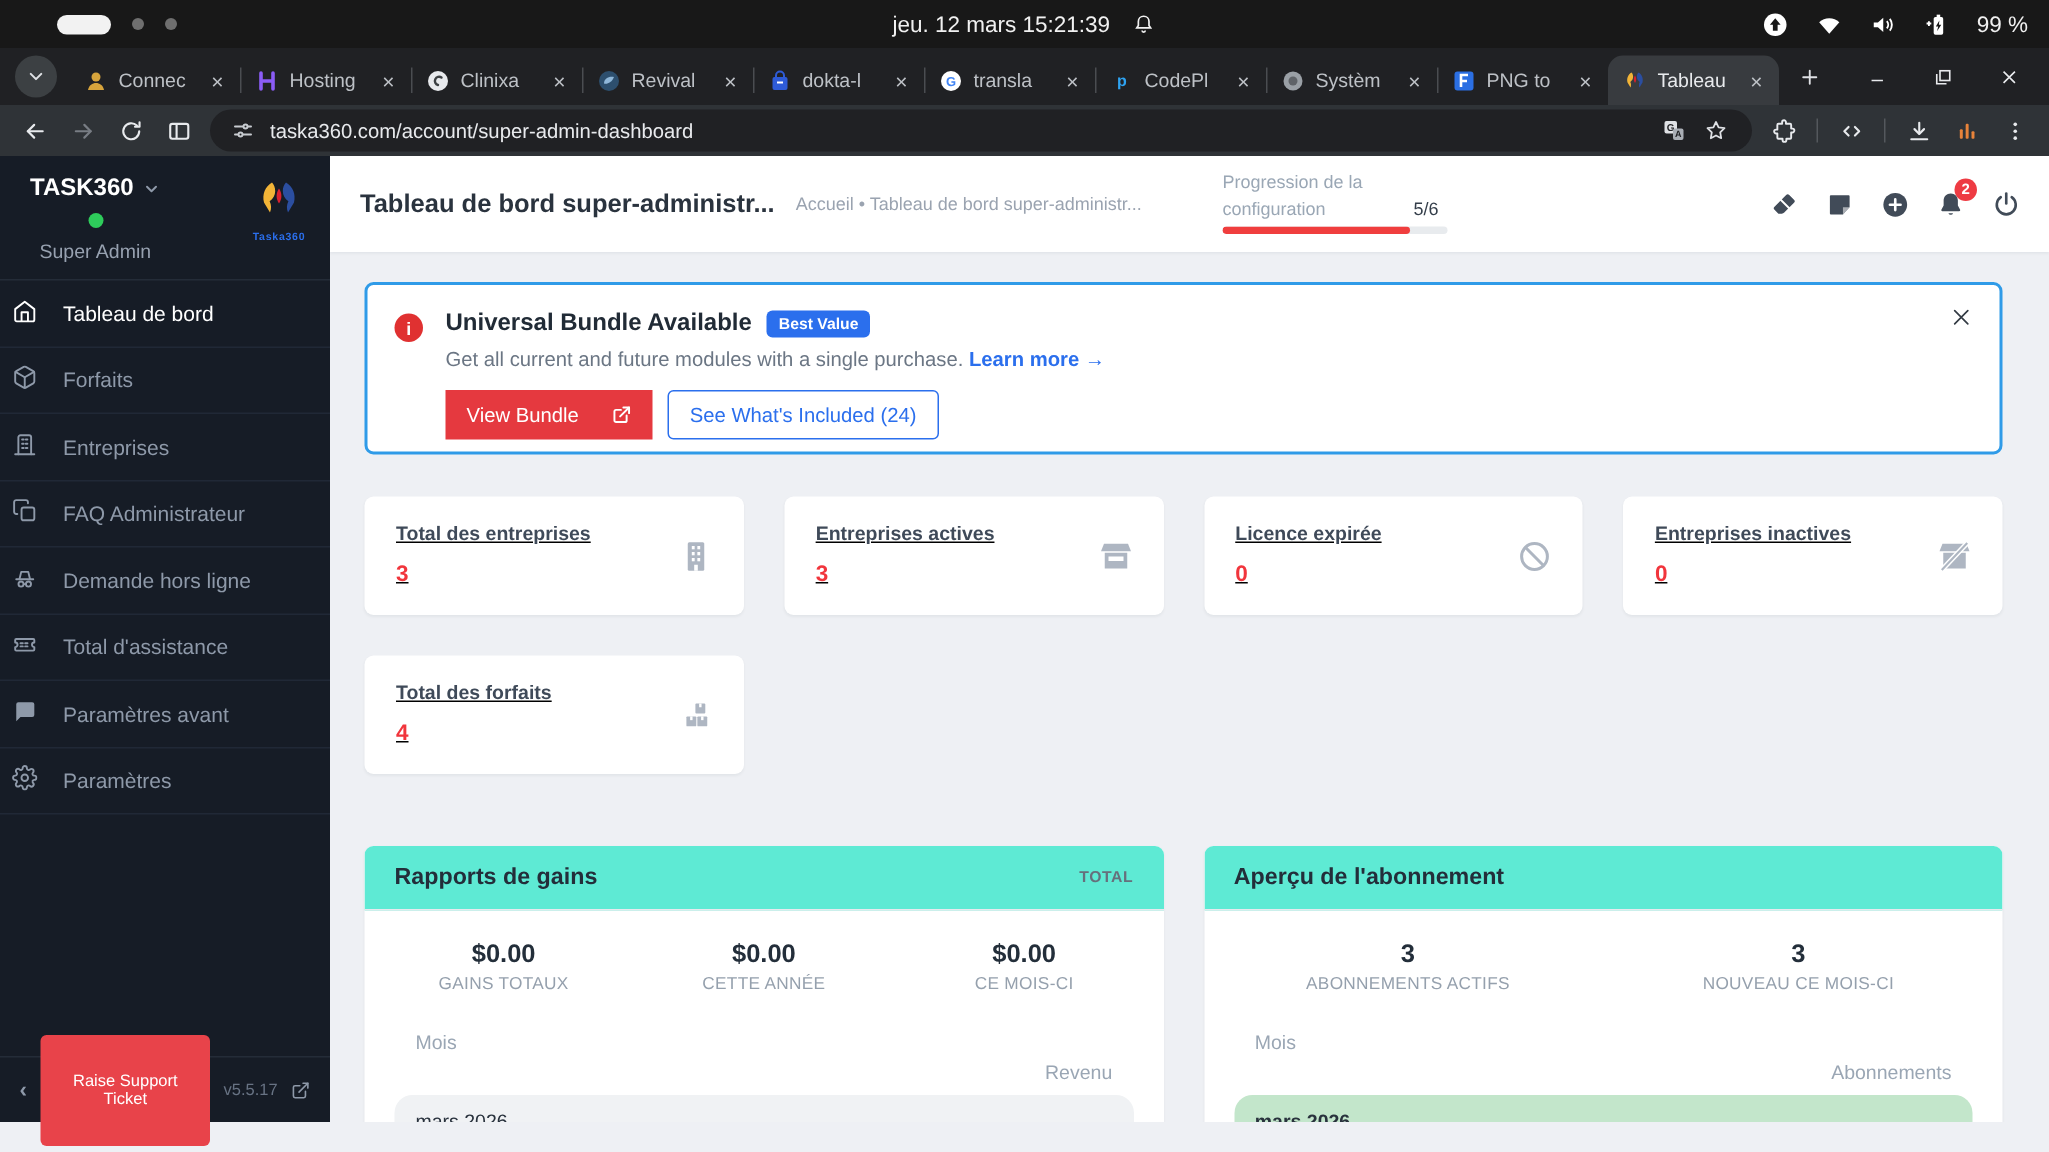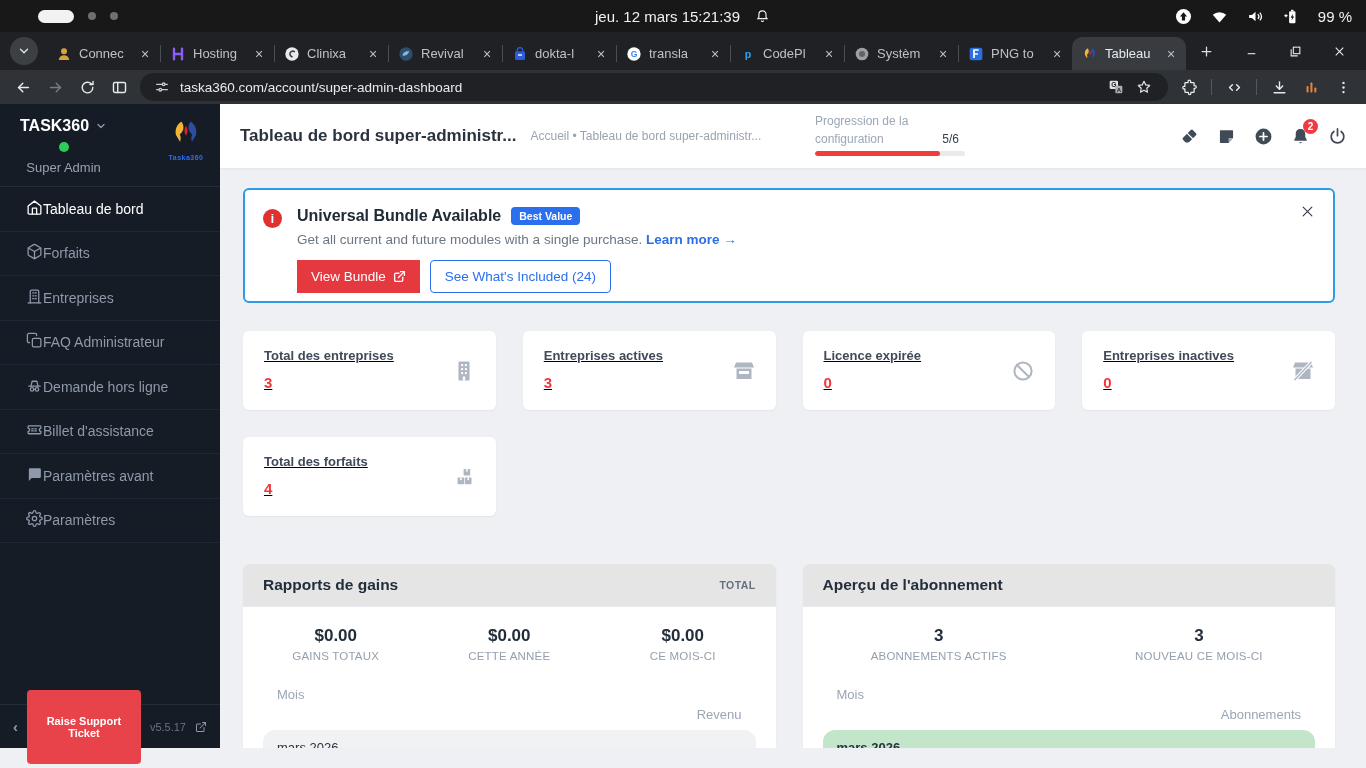--- a/index.html
+++ b/index.html
@@ -52,26 +52,26 @@
   .sidebar { width:220px; background:#161c26; display:flex; flex-direction:column; flex:none; }
   .side-head { padding:13px 16px 11px 20px; display:flex; justify-content:space-between; border-bottom:1px solid #242c38; }
   .brand-row { color:#fff; font-weight:bold; font-size:16px; display:flex; align-items:center; gap:6px; }
   .brand-row svg { width:12px; height:12px; color:#8e99a9; }
   .role-row { margin-top:7px; display:flex; align-items:center; gap:8px; color:#97a1b0; font-size:13px;flex-direction:column; }
   .role-dot { width:10px; height:10px; border-radius:50%; background:#2ecc5b; }
   .side-logo { text-align:center; }
   .side-logo svg { width:36px; height:32px; }
   .side-logo .logo-txt { font-size:7px; font-weight:bold; color:#2b6fed; letter-spacing:.5px; margin-top:1px; }
   #side-menu { flex:1; }
-  .side-item { height:44.5px; display:flex; align-items:center; padding:0 26px; font-size:14px; color:#8e99a9; border-bottom:1px solid #202836; cursor:pointer; }
+  .side-item { height:44.5px; display:flex; align-items:center; gap:17px; padding:0 8px; font-size:14px; color:#8e99a9; border-bottom:1px solid #202836; cursor:pointer; }
   .side-item svg { width:17px; height:17px; flex:none; }
   .side-item.active { color:#ffffff; }
   .side-foot { border-top:1px solid #242c38; height:44px; display:flex; align-items:center; padding:0 13px; gap:9px; }
   .collapse-ar { color:#8e99a9; font-size:15px; font-weight:bold; }
-  .support-btn { background:#e8434a; border:none; color:#fff; font-size:11px; padding:25px 10px; border-radius:4px; font-family:inherit;font-weight:bold; }
+  .support-btn { background:#e8434a; border:none; color:#fff; font-size:11px; padding:25px 10px; border-radius:4px; font-family:inherit; }
   .version { color:#687384; font-size:11px; }
   .side-foot svg { width:14px; height:14px; color:#8e99a9; }
 
   
   .main { flex:1; display:flex; flex-direction:column; overflow:hidden; }
   .page-header { background:#fff; height:64px; flex:none; display:flex; align-items:center; padding:0 20px; position:relative; box-shadow:0 1px 2px rgba(20,30,45,.06); }
   .ph-title { font-size:17px; font-weight:bold; color:#2a333e; white-space:nowrap; }
   .ph-crumb { font-size:12px; color:#9aa3b0; margin-left:14px; white-space:nowrap; }
   .ph-progress { position:absolute; left:595px; top:10px; width:150px; font-size:12px; color:#9aa7b5; }
   .ph-progress .l2 { display:flex; margin-top:4px; }
@@ -88,38 +88,38 @@
   
   .banner { background:#fff; border:2px solid #2f9be8; border-radius:6px; padding:17px 18px; display:flex; position:relative; margin-bottom:28px; height:115px; }
   .b-icon { width:19px; height:19px; border-radius:50%; background:#e03131; color:#fff; font-size:12px; font-weight:bold; display:flex; align-items:center; justify-content:center; margin-top:2px; flex:none; font-style:normal; }
   .b-body { margin-left:15px; }
   .b-title-row { display:flex; align-items:center; gap:10px; }
   .b-title { font-size:16px; font-weight:bold; color:#212b36; }
   .b-badge { background:#2b6fed; color:#fff; font-size:10.5px; font-weight:bold; padding:3px 8px; border-radius:4px; }
   .b-desc { margin-top:7px; font-size:13.5px; color:#6b7684; }
   .b-desc a { color:#2b6fed; font-weight:bold; text-decoration:none; }
   .b-actions { margin-top:13px; display:flex; gap:10px; }
-  .btn-red { background:#e5393f; color:#fff; border:none; border-radius:0; font-size:13.5px; padding:8px 14px; display:flex; align-items:center; gap:7px; font-family:inherit; }
+  .btn-red { background:#e5393f; color:#fff; border:none; border-radius:0; font-size:13.5px; padding:8px 14px; display:flex; align-items:center; gap:22px; font-family:inherit; }
   .btn-red svg { width:13px; height:13px; }
   .btn-outline { background:#fff; color:#2b6fed; border:1px solid #2b6fed; border-radius:4px; font-size:13.5px; padding:8px 14px; font-family:inherit; }
   .b-close { position:absolute; top:14px; right:18px; color:#333b44; }
   .b-close svg { width:15px; height:15px; }
 
   
   #stats-grid { display:grid; grid-template-columns:repeat(4,1fr); gap:27px;text-decoration:underline; }
   .stat-card { background:#fff; border-radius:6px; height:79px; padding:17px 21px; position:relative; box-shadow:0 1px 2px rgba(20,30,45,.05); }
   .stat-label { font-size:13px; font-weight:bold; color:#3f4a59; }
   .stat-value { font-size:15px; font-weight:bold; color:#f1353c; margin-top:11px; }
   .stat-ic { position:absolute; right:20px; top:50%; transform:translateY(-50%); color:#aeb6c2; }
   .stat-ic svg { width:24px; height:24px; display:block; }
 
   
   #panels { display:grid; grid-template-columns:1fr 1fr; gap:27px; margin-top:48px; }
   .panel { background:#fff; border-radius:6px 6px 0 0; box-shadow:0 1px 2px rgba(20,30,45,.05); height:240px; overflow:hidden; }
-  .panel-head { padding:12px 20px; border-bottom:1px solid #e7eaee; display:flex; align-items:center; background:#e5e5e5; }
+  .panel-head { padding:12px 20px; border-bottom:1px solid #e7eaee; display:flex; align-items:center; background:#5eead4; }
   .panel-title { font-size:15.5px; font-weight:bold; color:#232e3a; }
   .panel-right { margin-left:auto; font-size:10.5px; font-weight:bold; color:#66707c; letter-spacing:.4px; }
   .metrics { display:flex; padding:19px 6px 15px; }
   .metric { flex:1; text-align:center; }
   .metric-val { font-size:17px; font-weight:bold; color:#232e3a; }
   .metric-lab { font-size:11.5px; color:#95a0ad; margin-top:4px; letter-spacing:.2px; }
   .ptable { margin:2px 20px 0; }
   .ptable-head { display:flex; padding:8px 14px; font-size:13px; color:#9aa6b4; }
   .ptable-head .c2, .ptable-row .c2 { margin-left:auto;margin-top:20px; }
   .ptable-row { display:flex; padding:10px 14px; font-size:13px; color:#29323d; border-radius:12px; }
@@ -446,21 +446,21 @@
               <circle cx="15.5" cy="17.5" r="2.4"></circle>
               <path d="M11 17.5h2"></path>
             </svg></span>
           <span>Demande hors ligne</span>
         </div>
         <div class="side-item">
           <span><svg viewBox="0 0 24 24" fill="none" stroke="currentColor" stroke-width="1.8" stroke-linecap="round" stroke-linejoin="round">
               <path d="M3 8a1 1 0 0 1 1-1h16a1 1 0 0 1 1 1v2.3a2.2 2.2 0 0 0 0 4.4V17a1 1 0 0 1-1 1H4a1 1 0 0 1-1-1v-2.3a2.2 2.2 0 0 0 0-4.4z"></path>
               <path d="M8 11h8M8 14h8" stroke-dasharray="2.2 2.2"></path>
             </svg></span>
-          <span>Billet d'assistance</span>
+          <span>Total d'assistance</span>
         </div>
         <div class="side-item">
           <span><svg viewBox="0 0 24 24">
               <path d="M21 15a2 2 0 0 1-2 2H8l-4 4V5a2 2 0 0 1 2-2h13a2 2 0 0 1 2 2z" fill="currentColor"></path>
             </svg></span>
           <span>Paramètres avant</span>
         </div>
         <div class="side-item">
           <span><svg viewBox="0 0 24 24" fill="none" stroke="currentColor" stroke-width="1.8" stroke-linecap="round" stroke-linejoin="round">
               <circle cx="12" cy="12" r="3.1"></circle>

